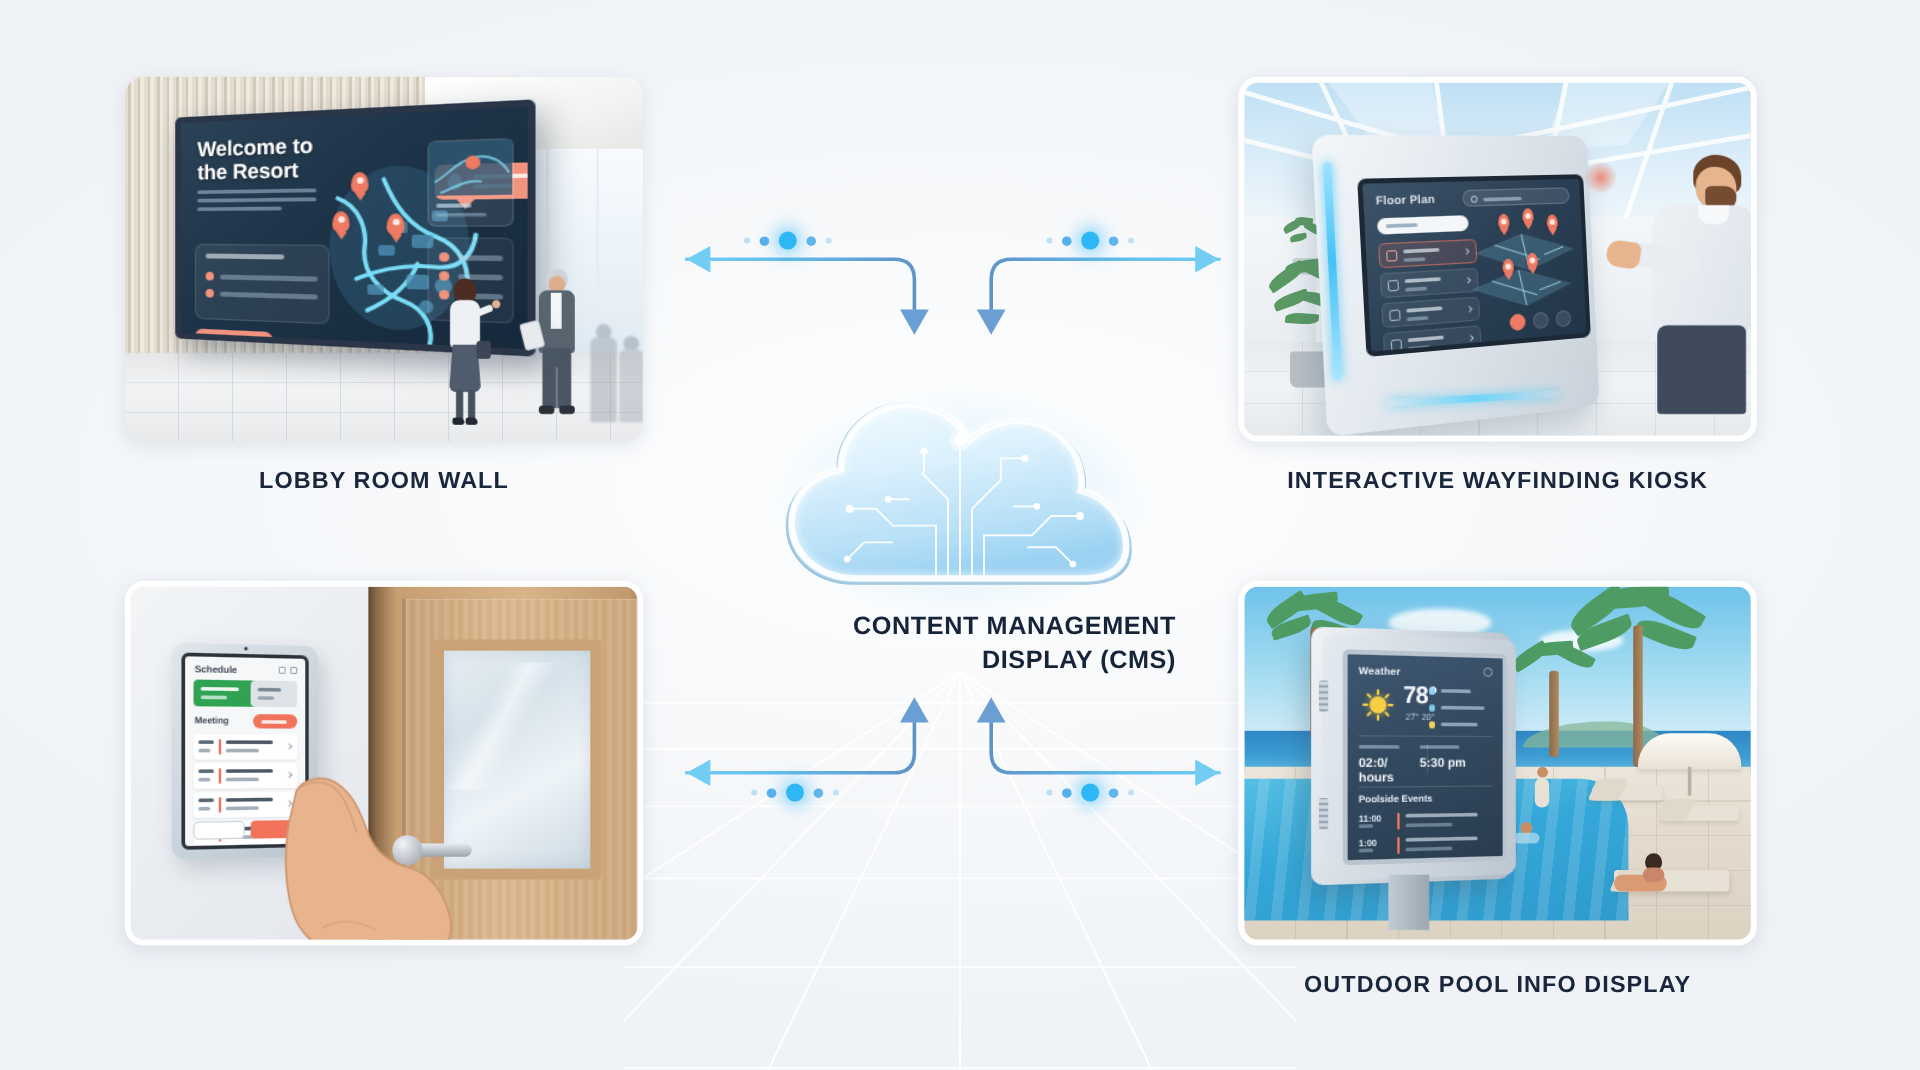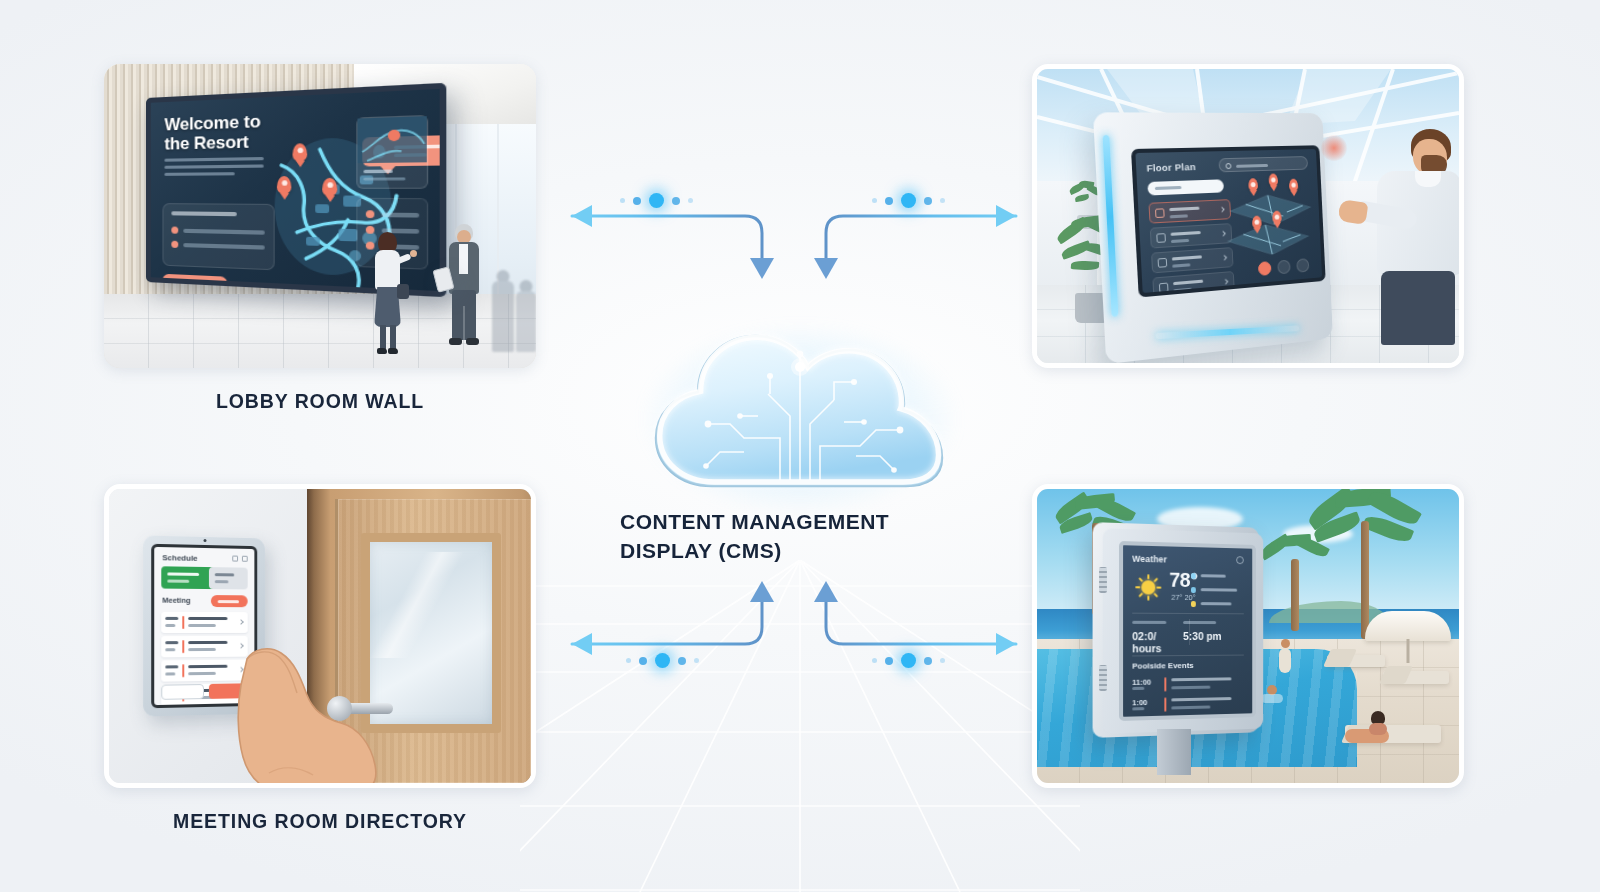--- a/index.html
+++ b/index.html
@@ -686,21 +686,21 @@
     background: #2fb6f5;
     box-shadow: 0 0 13px 4px rgba(60,185,248,0.55); }
   .dotrow i.s4 { width: 8px; height: 8px; background: rgba(60,165,230,0.8); }
   .dotrow i.s5 { width: 5px; height: 5px; background: rgba(110,190,240,0.38); }
 
   
   .hub {
     position: absolute;
     left: 620px; top: 318px;
     width: 360px; height: 250px;
-    text-align: left;
+    text-align: right;
   }
   .hub-glow {
     position: absolute; left: 22px; top: 6px; width: 316px; height: 190px;
     background: radial-gradient(ellipse at 50% 50%, rgba(150,215,255,0.55) 0%, rgba(170,225,255,0.26) 42%, rgba(200,235,255,0) 72%);
     filter: blur(6px);
   }
   .hub-cloud { position: absolute; left: 28px; top: 2px; width: 304px; height: 186px; }
   .hub-label {
     position: absolute; left: 0; right: 0; top: 190px;
     font-size: 21px; font-weight: bold;
@@ -1057,20 +1057,21 @@
             <span class="face"></span>
             <span class="beard"></span>
           <span class="shirt"></span>
             <span class="collar"></span>
             <span class="pants"></span>
           <span class="armx"></span>
             <span class="handx"></span>
         </div>
       </div>
     </div>
+    <div class="node-label">INTERACTIVE WAYFINDING KIOSK</div>
   </div>
 
   <div class="node bl">
     <div class="panel framed">
       <div class="panel-inner">
         <div class="mr-bg"></div>
         <div class="mr-doorframe"></div>
         <div class="mr-door"></div>
         <div class="mr-glass"></div>
         <div class="mr-handle"></div>
@@ -1143,21 +1144,20 @@
             <path d="M 18,36 C 24,26 40,22 52,30 C 66,39 72,56 78,72
                      C 84,88 96,96 112,100 C 130,105 142,122 146,142
                      C 150,162 140,170 120,170 L 58,170
                      C 36,170 20,156 14,134 C 8,112 8,84 12,62 Z" fill="#e8b48d" stroke="#cf9870" stroke-width="1.6"></path>
             <path d="M 18,36 C 26,28 40,26 50,34 C 60,43 64,58 68,70" fill="none" stroke="#cf9870" stroke-width="1.4" opacity="0.7"></path>
             <path d="M 40,150 C 54,142 70,144 84,152" fill="none" stroke="#cf9870" stroke-width="1.3" opacity="0.5"></path>
           </svg>
         </div>
       </div>
     </div>
-    <div class="node-label">MEETING ROOM DIRECTORY</div>
   </div>
 
   <div class="node br">
     <div class="panel framed">
       <div class="panel-inner">
         <div class="pool-bg">
           <div class="pool-sky"></div>
           <div class="pool-cloud" style="left:120px; top:18px; width:86px; height:24px;"></div>
           <div class="pool-cloud" style="left:246px; top:36px; width:70px; height:18px;"></div>
           <div class="pool-sea"></div>
@@ -1289,20 +1289,21 @@
             </div>
 
             <div class="pw-divider3"></div>
 
           </div>
 
           <div class="pk-post"></div>
         </div>
       </div>
     </div>
+    <div class="node-label">OUTDOOR POOL INFO DISPLAY</div>
   </div>
 
   <div class="hub">
     <div class="hub-glow"></div>
     <div class="hub-cloud">
       <svg width="304" height="186" viewBox="0 0 304 186" aria-hidden="true">
         <defs>
           <linearGradient id="cloudFill" x1="0" y1="0" x2="0.3" y2="1">
             <stop offset="0%" stop-color="#f2fbff"></stop>
             <stop offset="40%" stop-color="#dcf1fd"></stop>

